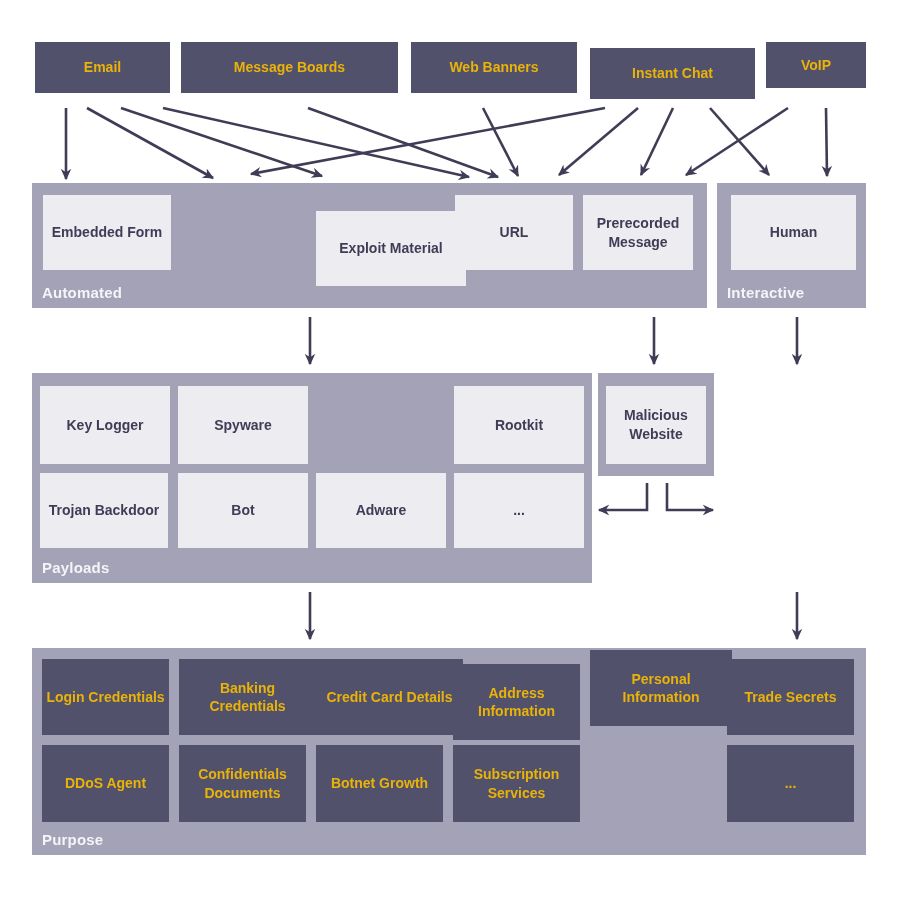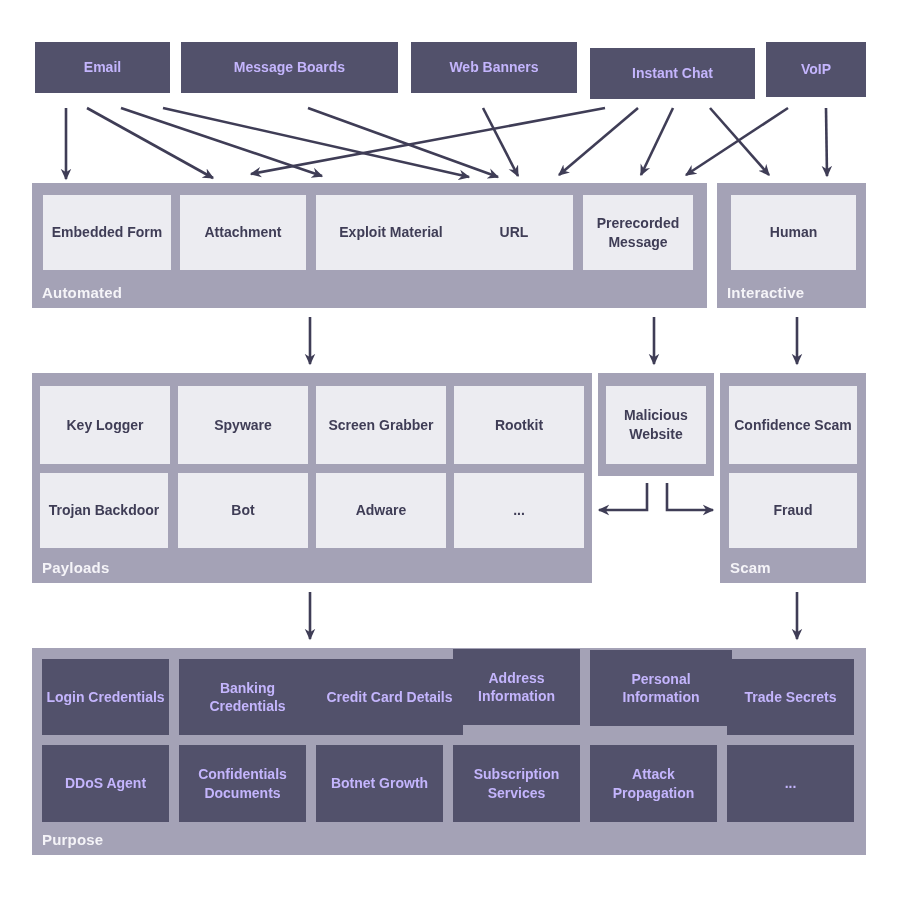--- a/index.html
+++ b/index.html
@@ -12,21 +12,21 @@
     --text-light:#f5f4f8;
     --bg:#ffffff;
   }
   html,body{margin:0;padding:0;background:var(--bg);}
   .canvas{
     position:relative;width:900px;height:900px;background:var(--bg);
     font-family:"Liberation Sans","DejaVu Sans",sans-serif;overflow:hidden;
   }
   .arrow-layer{position:absolute;left:0;top:0;width:900px;height:900px;pointer-events:none;}
   .dark-box{
-    position:absolute;background:var(--dark-box);color:#c4b5fd;
+    position:absolute;background:var(--dark-box);color:#eab308;
     display:flex;align-items:center;justify-content:center;text-align:center;
     font-weight:700;font-size:14px;line-height:1.3;padding:2px;box-sizing:border-box;
   }
   .group{
     position:absolute;background:var(--container);box-sizing:border-box;
   }
   .group-label{
     position:absolute;left:10px;bottom:7px;color:var(--text-light);
     font-weight:700;font-size:15px;letter-spacing:.2px;text-align:center;
   }
@@ -65,67 +65,59 @@
       <polyline points="647,483 647,510 599,510" fill="none" stroke="#3f3d56" stroke-width="2.6" marker-end="url(#ah)"></polyline>
       <polyline points="667,483 667,510 713,510" fill="none" stroke="#3f3d56" stroke-width="2.6" marker-end="url(#ah)"></polyline>
       <polyline points="310,592 310,639" fill="none" stroke="#3f3d56" stroke-width="2.6" marker-end="url(#ah)"></polyline>
       <polyline points="797,592 797,639" fill="none" stroke="#3f3d56" stroke-width="2.6" marker-end="url(#ah)"></polyline>
     </svg>
 
   <div class="dark-box" style="left:35px;top:42px;width:135px;height:51px">Email</div>
   <div class="dark-box" style="left:181px;top:42px;width:217px;height:51px">Message Boards</div>
   <div class="dark-box" style="left:411px;top:42px;width:166px;height:51px">Web Banners</div>
   <div class="dark-box" style="left:590px;top:48px;width:165px;height:51px">Instant Chat</div>
-  <div class="dark-box" style="left:766px;top:42px;width:100px;height:55px">VoIP</div>
+  <div class="dark-box" style="left:766px;top:42px;width:100px;height:46px">VoIP</div>
 
   <div class="group" style="left:32px;top:183px;width:675px;height:125px">
     <div class="light-box" style="left:11px;top:12px;width:128px;height:75px">Embedded Form</div>
-    <div class="light-box" style="left:148px;top:12px;width:126px;height:75px">Attachment</div>
-    <div class="light-box" style="left:284px;top:12px;width:150px;height:75px">Exploit Material</div>
+    <div class="light-box" style="left:284px;top:28px;width:150px;height:75px">Exploit Material</div>
     <div class="light-box" style="left:423px;top:12px;width:118px;height:75px">URL</div>
     <div class="light-box" style="left:551px;top:12px;width:110px;height:75px">Prerecorded Message</div>
     <div class="group-label">Automated</div>
   </div>
 
   <div class="group" style="left:717px;top:183px;width:149px;height:125px">
     <div class="light-box" style="left:14px;top:12px;width:125px;height:75px">Human</div>
     <div class="group-label">Interactive</div>
   </div>
 
   <div class="group" style="left:32px;top:373px;width:560px;height:210px">
     <div class="light-box" style="left:8px;top:13px;width:130px;height:78px">Key Logger</div>
     <div class="light-box" style="left:146px;top:13px;width:130px;height:78px">Spyware</div>
-    <div class="light-box" style="left:284px;top:13px;width:130px;height:78px">Screen Grabber</div>
     <div class="light-box" style="left:422px;top:13px;width:130px;height:78px">Rootkit</div>
     <div class="light-box" style="left:8px;top:100px;width:128px;height:75px">Trojan Backdoor</div>
     <div class="light-box" style="left:146px;top:100px;width:130px;height:75px">Bot</div>
     <div class="light-box" style="left:284px;top:100px;width:130px;height:75px">Adware</div>
     <div class="light-box" style="left:422px;top:100px;width:130px;height:75px">...</div>
     <div class="group-label">Payloads</div>
   </div>
 
   <div class="group" style="left:598px;top:373px;width:116px;height:103px">
     <div class="light-box" style="left:8px;top:13px;width:100px;height:78px">Malicious Website</div>
   </div>
 
-  <div class="group" style="left:720px;top:373px;width:146px;height:210px">
-    <div class="light-box" style="left:9px;top:13px;width:128px;height:78px">Confidence Scam</div>
-    <div class="light-box" style="left:9px;top:100px;width:128px;height:75px">Fraud</div>
-    <div class="group-label">Scam</div>
-  </div>
 
   <div class="group" style="left:32px;top:648px;width:834px;height:207px">
     <div class="dark-box" style="left:10px;top:11px;width:127px;height:76px">Login Credentials</div>
     <div class="dark-box" style="left:147px;top:11px;width:137px;height:76px">Banking Credentials</div>
     <div class="dark-box" style="left:284px;top:11px;width:147px;height:76px">Credit Card Details</div>
-    <div class="dark-box" style="left:421px;top:1px;width:127px;height:76px">Address Information</div>
+    <div class="dark-box" style="left:421px;top:16px;width:127px;height:76px">Address Information</div>
     <div class="dark-box" style="left:558px;top:2px;width:142px;height:76px">Personal Information</div>
     <div class="dark-box" style="left:695px;top:11px;width:127px;height:76px">Trade Secrets</div>
     <div class="dark-box" style="left:10px;top:97px;width:127px;height:77px">DDoS Agent</div>
     <div class="dark-box" style="left:147px;top:97px;width:127px;height:77px">Confidentials Documents</div>
     <div class="dark-box" style="left:284px;top:97px;width:127px;height:77px">Botnet Growth</div>
     <div class="dark-box" style="left:421px;top:97px;width:127px;height:77px">Subscription Services</div>
-    <div class="dark-box" style="left:558px;top:97px;width:127px;height:77px">Attack Propagation</div>
     <div class="dark-box" style="left:695px;top:97px;width:127px;height:77px">...</div>
     <div class="group-label">Purpose</div>
   </div>
 
 </div>
 
 </body></html>

